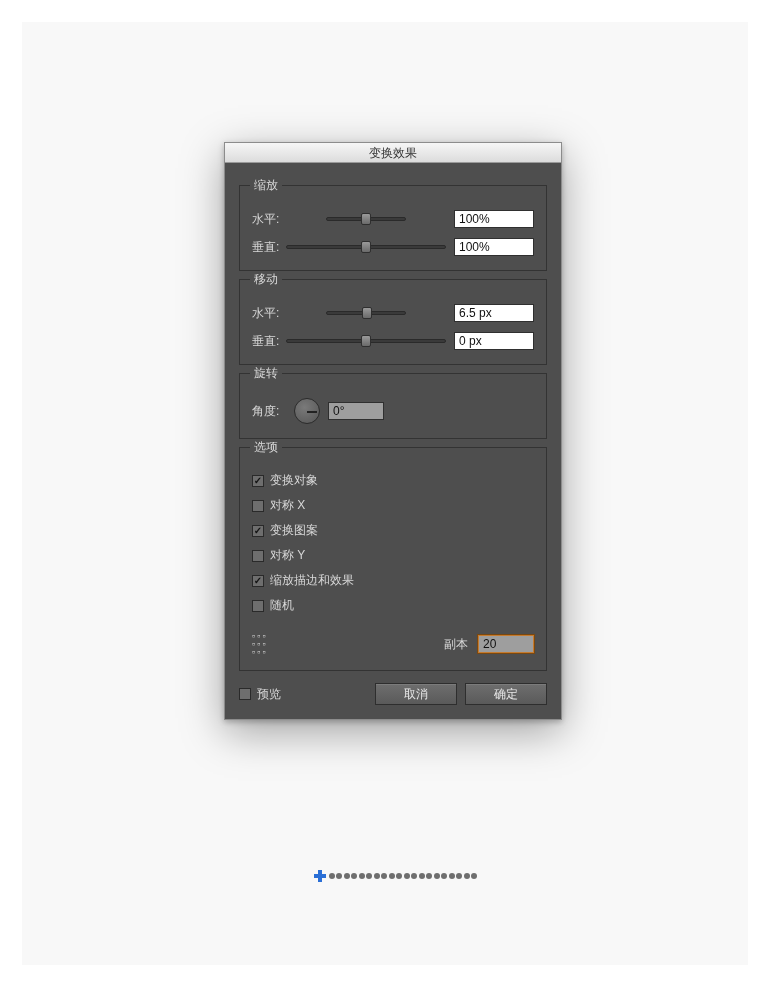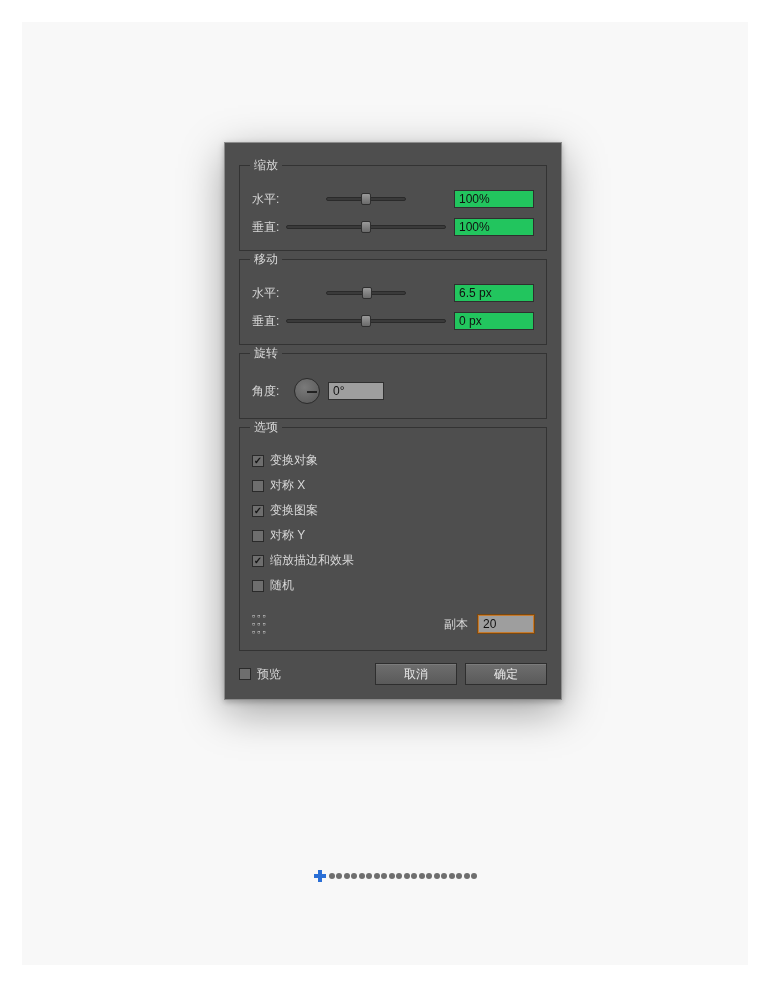--- a/index.html
+++ b/index.html
@@ -87,21 +87,21 @@
     top: 50%;
     width: 10px; height: 12px;
     margin-top: -6px;
     background: linear-gradient(#9a9a9a,#6a6a6a);
     border: 1px solid #2f2f2f;
     border-radius: 2px;
     transform: translateX(-50%);
   }
   .valbox {
     width: 80px; height: 18px;
-    background: #22c55e;
+    background: #ffffff;
     border: 1px solid #2f2f2f;
     color: #111;
     font-size: 12px;
     padding: 0 4px;
     display: flex; align-items: center;
   }
   .rot-row {
     display: flex;
     align-items: center;
     gap: 8px;
@@ -220,20 +220,21 @@
     background: #6f6f6f;
     margin-left: 1.5px;
   }
 </style>
 </head>
 <body>
 
 <div class="page">
 
   <div class="dialog">
+    <div class="titlebar">变换效果</div>
 
     <div class="dlg-body">
 
       <fieldset>
         <legend>缩放</legend>
         <div class="row">
           <div class="lbl">水平:</div>
           <div class="slider">
             <div class="track"></div>
             <div class="thumb" style="left:50%"></div>

